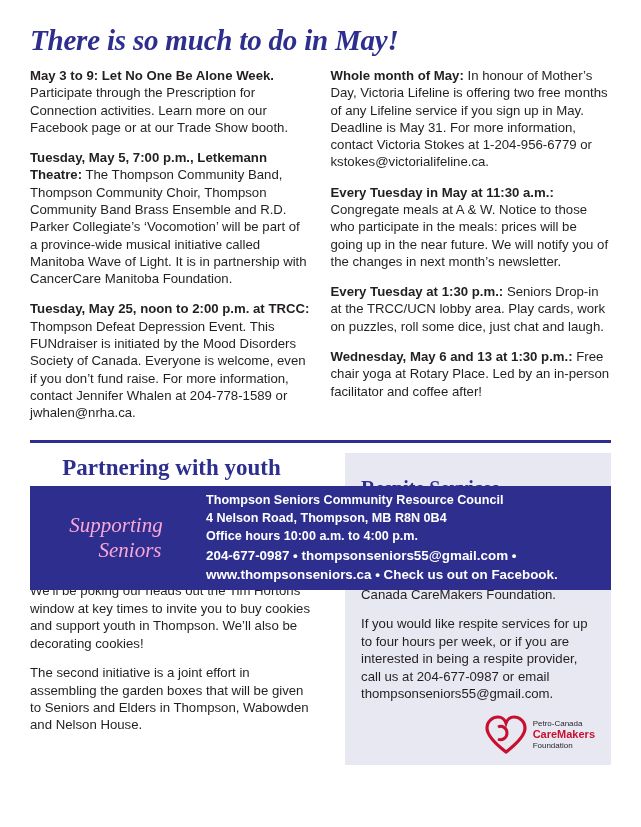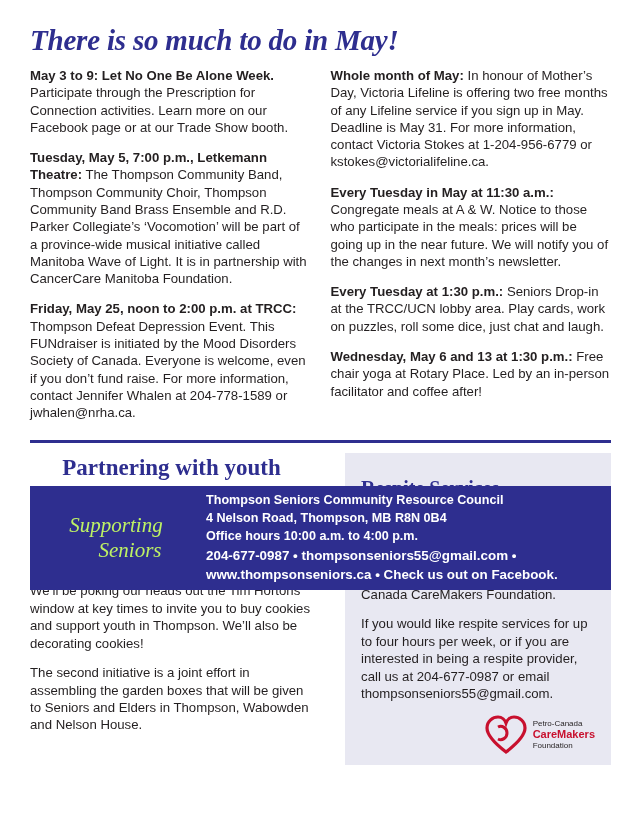--- a/index.html
+++ b/index.html
@@ -128,21 +128,21 @@
     display: flex;
     align-items: center;
     padding: 0 14px;
     box-sizing: border-box;
   }
   .footer-logo {
     width: 150px;
     text-align: center;
     font-family: "Liberation Serif", serif;
     font-style: italic;
-    color: #bef264;
+    color: #f9a8d4;
     line-height: 1.0;
   }
   .footer-logo .sup {
     font-size: 21px;
     display: block;
     margin-left: -6px;
   }
   .footer-logo .sen {
     font-size: 21px;
     display: block;
@@ -169,21 +169,21 @@
   <div class="events">
 
     <div class="col">
       <div class="item">
         <b>May 3 to 9: Let No One Be Alone Week.</b><span> Participate through the Prescription for Connection activities. Learn more on our Facebook page or at our Trade Show booth.</span>
       </div>
       <div class="item">
         <b>Tuesday, May 5, 7:00 p.m., Letkemann Theatre:</b><span> The Thompson Community Band, Thompson Community Choir, Thompson Community Band Brass Ensemble and R.D. Parker Collegiate’s ‘Vocomotion’ will be part of a province-wide musical initiative called Manitoba Wave of Light. It is in partnership with CancerCare Manitoba Foundation.</span>
       </div>
       <div class="item">
-        <b>Friday, May 25, noon to 2:00 p.m. at TRCC:</b><span> Thompson Defeat Depression Event. This FUNdraiser is initiated by the Mood Disorders Society of Canada. Everyone is welcome, even if you don’t fund raise. For more information, contact Jennifer Whalen at 204-778-1589 or jwhalen@nrha.ca.</span>
+        <b>Tuesday, May 25, noon to 2:00 p.m. at TRCC:</b><span> Thompson Defeat Depression Event. This FUNdraiser is initiated by the Mood Disorders Society of Canada. Everyone is welcome, even if you don’t fund raise. For more information, contact Jennifer Whalen at 204-778-1589 or jwhalen@nrha.ca.</span>
       </div>
     </div>
 
     <div class="col">
       <div class="item">
         <b>Whole month of May:</b><span> In honour of Mother’s Day, Victoria Lifeline is offering two free months of any Lifeline service if you sign up in May. Deadline is May 31. For more information, contact Victoria Stokes at 1-204-956-6779 or kstokes@victorialifeline.ca.</span>
       </div>
       <div class="item">
         <b>Every Tuesday in May at 11:30 a.m.:</b><span> Congregate meals at A &amp; W. Notice to those who participate in the meals: prices will be going up in the near future. We will notify you of the changes in next month’s newsletter.</span>
       </div>

